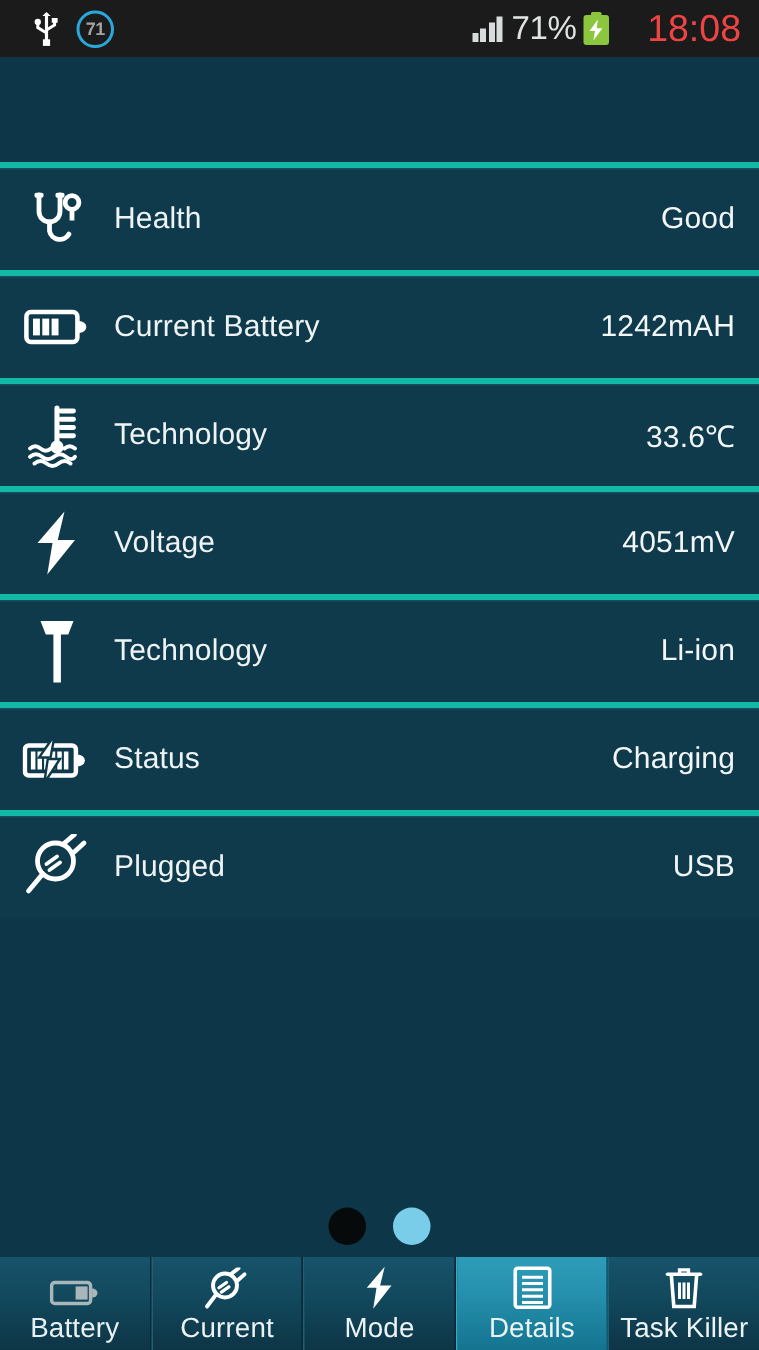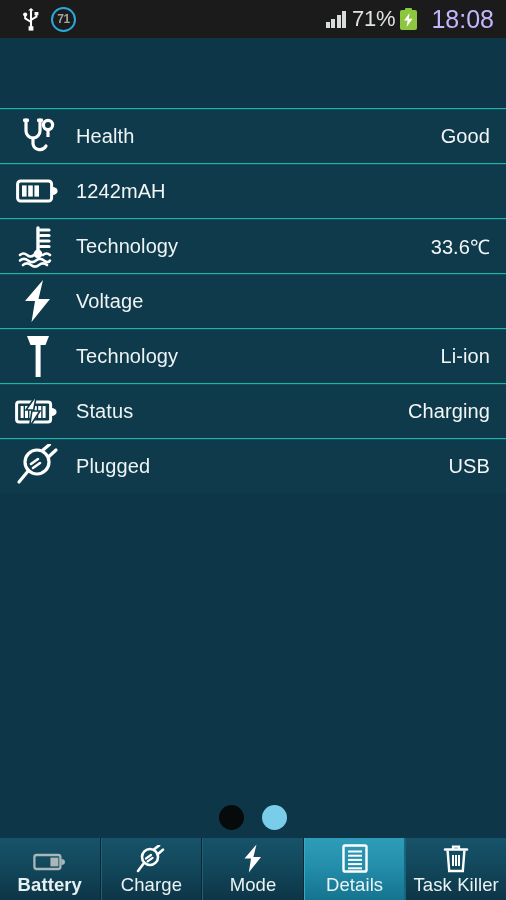--- a/index.html
+++ b/index.html
@@ -36,28 +36,28 @@
   .sb-batt{ position:relative; width:17px; height:22px; }
   .sb-batt .shell{
     position:absolute; left:0; top:2px; width:17px; height:20px;
     background:#8cc63e; border-radius:2px;
   }
   .sb-batt .cap{
     position:absolute; left:5px; top:0; width:7px; height:3px;
     background:#8cc63e; border-radius:1px;
   }
   .sb-batt svg{ position:absolute; left:3px; top:5px; }
-  .sb-time{ color:#c4b5fd; font-size:25px; letter-spacing:0px; margin-left:9px; }
+  .sb-time{ color:#ef4444; font-size:25px; letter-spacing:0px; margin-left:20px; }
 
   
   .list{ position:absolute; top:108px; left:0; width:506px; }
   .row{
-    position:relative; height:55px; width:506px;
+    position:relative; height:72px; width:506px;
     display:flex; align-items:center;
-    border-top:1px solid #14b8a6;
+    border-top:4px solid #14b8a6;
     box-shadow: inset 0 1px 0 #184c5e;
     background:#0e3a4b;
   }
   .row .ic{
     width:76px; min-width:76px; height:55px;
     display:flex; align-items:center; justify-content:center;
   }
   .row .label{
     color:#eef3f4; font-size:20px; letter-spacing:0.1px; flex:1;
   }
@@ -82,21 +82,21 @@
   }
   .tab{
     flex:1 1 0; height:62px;
     display:flex; flex-direction:column; align-items:center; justify-content:center;
     gap:2px;
     background:linear-gradient(180deg,#17536a 0%, #12485c 45%, #0d3546 100%);
     border-right:1px solid #0a2733;
     border-left:1px solid #1d6078;
     position:relative;
   }
-  .tab:first-child{ border-left:none;font-weight:bold; }
+  .tab:first-child{ border-left:none; }
   .tab:last-child{ border-right:none; }
   .tab.active{
     background:linear-gradient(180deg,#2e9cb8 0%, #2590ad 40%, #14748f 100%);
     border-left:1px solid #35a9c5;
     border-right:1px solid #0f6a84;
   }
   .tab .tic{ height:30px; display:flex; align-items:flex-end; justify-content:center; }
   .tab .tlabel{ color:#eaf3f5; font-size:18.5px; letter-spacing:0.1px; line-height:20px; }
   .tab.dimmed .tlabel{ color:#e7f0f2; }
   svg{ display:block; }
@@ -161,20 +161,21 @@
     <div class="row">
       <span class="ic">
         <svg width="44" height="28" viewBox="0 0 44 28">
           <rect x="1.6" y="4" width="34" height="20" rx="3" stroke="#ffffff" stroke-width="3" fill="none"></rect>
           <path d="M36.6 10 a5 4 0 0 1 0 8 Z" fill="#ffffff"></path>
           <rect x="6" y="8.4" width="4.6" height="11.2" fill="#ffffff"></rect>
           <rect x="12.2" y="8.4" width="4.6" height="11.2" fill="#ffffff"></rect>
           <rect x="18.4" y="8.4" width="4.6" height="11.2" fill="#ffffff"></rect>
         </svg>
       </span>
+      <span class="label">Current Battery</span>
       <span class="value">1242mAH</span>
     </div>
 
     <div class="row">
       <span class="ic">
         <svg width="44" height="44" viewBox="0 0 44 44">
           <path d="M22 4 L22 26" stroke="#ffffff" stroke-width="3.4" fill="none" stroke-linecap="round"></path>
           <circle cx="22" cy="30" r="4.4" fill="#ffffff"></circle>
           <path d="M24.5 6 L33 6" stroke="#ffffff" stroke-width="3.2" stroke-linecap="round"></path>
           <path d="M24.5 11.5 L33 11.5" stroke="#ffffff" stroke-width="3.2" stroke-linecap="round"></path>
@@ -190,20 +191,21 @@
       <span class="value">33.6℃</span>
     </div>
 
     <div class="row">
       <span class="ic">
         <svg width="34" height="44" viewBox="0 0 34 44">
           <path d="M22 1 L4 22 L14 22 L10.5 43 L29 20 L17.5 20 Z" fill="#ffffff"></path>
         </svg>
       </span>
       <span class="label">Voltage</span>
+      <span class="value">4051mV</span>
     </div>
 
     <div class="row">
       <span class="ic">
         <svg width="34" height="44" viewBox="0 0 34 44">
           <path d="M6 2 L28 2 L24.5 11 L9.5 11 Z" fill="#ffffff"></path>
           <rect x="14.6" y="10" width="5" height="33" fill="#ffffff"></rect>
         </svg>
       </span>
       <span class="label">Technology</span>
@@ -266,21 +268,21 @@
       <span class="tic">
         <svg width="30" height="28" viewBox="0 0 30 28">
           <circle cx="14" cy="12" r="8" stroke="#ffffff" stroke-width="2.6" fill="none"></circle>
           <path d="M8.2 17.8 L2 26" stroke="#ffffff" stroke-width="2.6" stroke-linecap="round"></path>
           <path d="M18.5 4 L23 0.5" stroke="#ffffff" stroke-width="2.6" stroke-linecap="round"></path>
           <path d="M22.6 8.5 L27 4.6" stroke="#ffffff" stroke-width="2.6" stroke-linecap="round"></path>
           <path d="M10 13.5 L15 10" stroke="#ffffff" stroke-width="2.2" stroke-linecap="round"></path>
           <path d="M11.6 16.4 L16.6 12.9" stroke="#ffffff" stroke-width="2.2" stroke-linecap="round"></path>
         </svg>
       </span>
-      <span class="tlabel">Charge</span>
+      <span class="tlabel">Current</span>
     </div>
 
     <div class="tab">
       <span class="tic">
         <svg width="22" height="29" viewBox="0 0 22 29">
           <path d="M14.5 0.5 L2.5 14.5 L9 14.5 L6.8 28.5 L19 13 L11.4 13 Z" fill="#ffffff"></path>
         </svg>
       </span>
       <span class="tlabel">Mode</span>
     </div>

